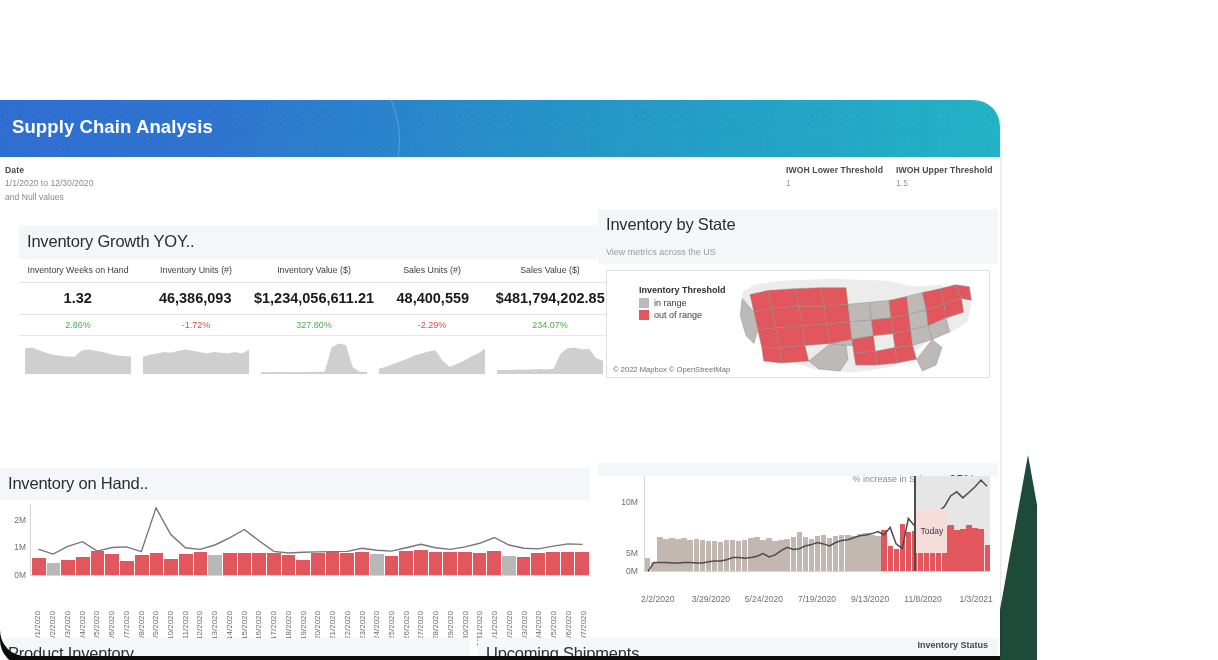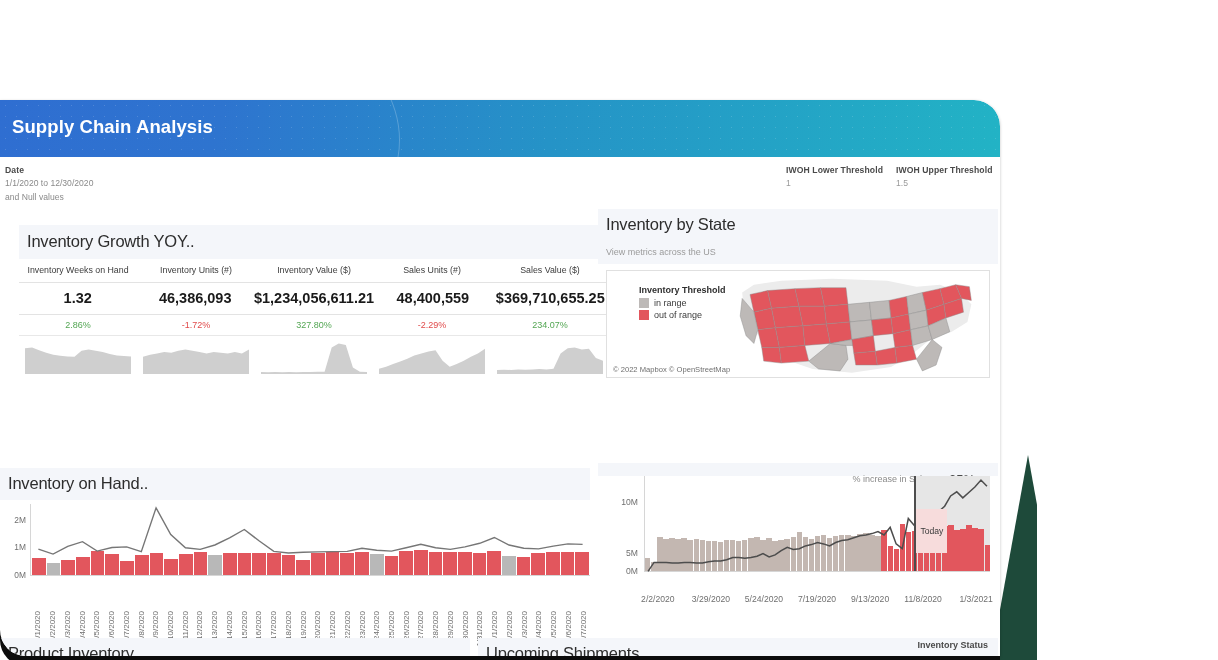--- a/index.html
+++ b/index.html
@@ -70,21 +70,21 @@
 
   
   .panel-head { background:#f4f6fa; padding:6px 8px 7px 8px; }
   .panel-title { font-size:16.5px; color:#2d2d2d; letter-spacing:-.2px; }
   .panel-sub { font-size:9px; color:#9b9b9b; margin-top:13px; }
 
   
   #left-col { position:absolute; left:0; top:125px; width:590px;margin-left:19px; }
   #kpi-head { height:34px; display:flex; align-items:center; }
   #kpi-table { width:100%; }
-  .kpi-row { display:flex; }
+  .kpi-row { display:flex;justify-content:center; }
   .kpi-cell { flex:1; text-align:center; }
   #kpi-headers { border-bottom:1px solid #e3e3e3; padding:6px 0 7px 0; }
   #kpi-headers .kpi-cell { font-size:8.8px; color:#3b3b3b; }
   #kpi-values { border-bottom:1px solid #e3e3e3; padding:7px 0 8px 0; }
   #kpi-values .kpi-cell { font-size:14.5px; font-weight:bold; color:#1a1a1a; }
   #kpi-deltas { padding:5px 0 5px 0; border-bottom:1px solid #e8e8e8;}
   #kpi-deltas .kpi-cell { font-size:9px; font-weight:normal; }
   .pos { color:#53a653; }
   .neg { color:#e04a4a; }
   #kpi-sparks { display:flex; padding:2px 0 0 0; }
@@ -203,21 +203,21 @@
             <div class="kpi-cell">Inventory Units (#)</div>
             <div class="kpi-cell">Inventory Value ($)</div>
             <div class="kpi-cell">Sales Units (#)</div>
             <div class="kpi-cell">Sales Value ($)</div>
           </div>
         <div class="kpi-row" id="kpi-values">
             <div class="kpi-cell">1.32</div>
             <div class="kpi-cell">46,386,093</div>
             <div class="kpi-cell">$1,234,056,611.21</div>
             <div class="kpi-cell">48,400,559</div>
-            <div class="kpi-cell">$369,710,655.25</div>
+            <div class="kpi-cell">$481,794,202.85</div>
           </div>
         <div class="kpi-row" id="kpi-deltas">
             <div class="kpi-cell pos">2.86%</div>
             <div class="kpi-cell neg">-1.72%</div>
             <div class="kpi-cell pos">327.80%</div>
             <div class="kpi-cell neg">-2.29%</div>
             <div class="kpi-cell pos">234.07%</div>
           </div>
         <div id="kpi-sparks">
             <div class="spark">

